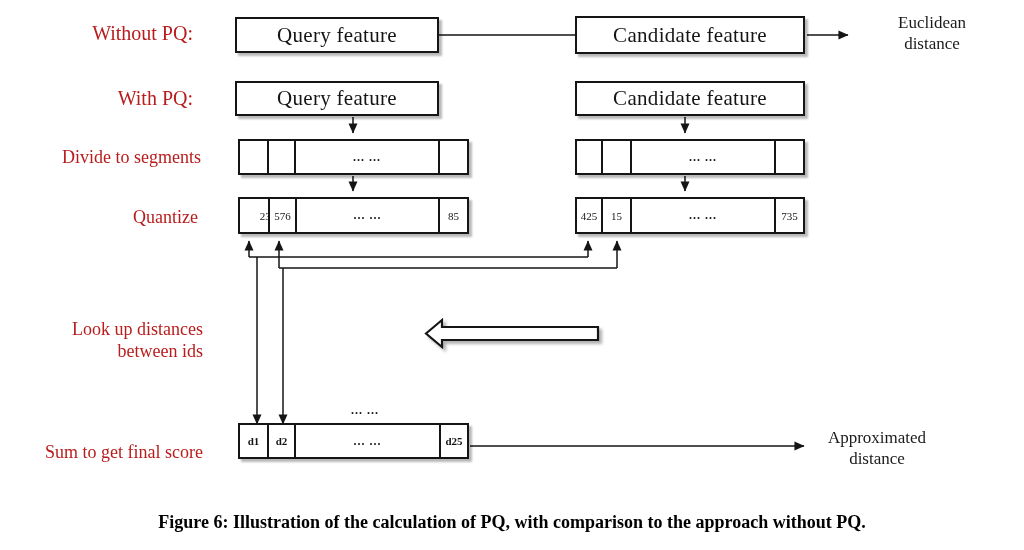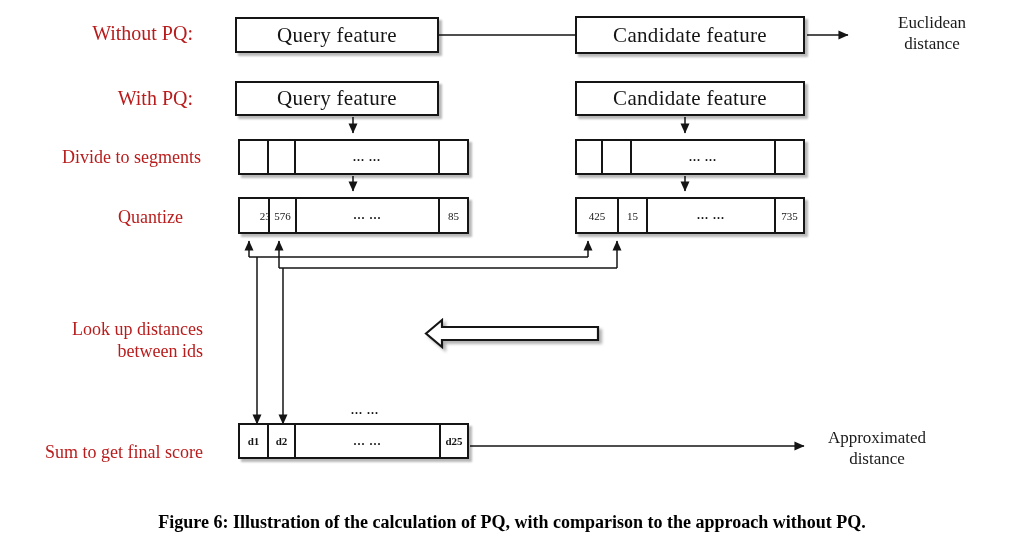--- a/index.html
+++ b/index.html
@@ -135,21 +135,21 @@
     <line x1="283" y1="268" x2="283" y2="424" marker-end="url(#arr)"></line>
 
     <line x1="470" y1="446" x2="804" y2="446" marker-end="url(#arr)"></line>
 
     <polygon class="blockarrow" points="426,333.5 442,320 442,327 598,327 598,340 442,340 442,347"></polygon>
   </svg>
 
   <div class="rlabel big" style="left:40px; top:21px; width:153px;">Without PQ:</div>
   <div class="rlabel big" style="left:40px; top:86px; width:153px;">With PQ:</div>
   <div class="rlabel" style="left:20px; top:146px; width:181px;">Divide to segments</div>
-  <div class="rlabel" style="left:5px; top:206px; width:178px;">Quantize</div>
+  <div class="rlabel" style="left:20px; top:206px; width:178px;">Quantize</div>
   <div class="rlabel" style="left:20px; top:318px; width:183px;">
     <div>Look up distances</div>
     <div>between ids</div>
   </div>
   <div class="rlabel" style="left:20px; top:441px; width:183px;">Sum to get final score</div>
 
   <div class="fbox" style="left:235px; top:17px; width:204px; height:36px;">Query feature</div>
   <div class="fbox" style="left:575px; top:16px; width:230px; height:38px;">Candidate feature</div>
   <div class="fbox" style="left:235px; top:81px; width:204px; height:35px;">Query feature</div>
   <div class="fbox" style="left:575px; top:81px; width:230px; height:35px;">Candidate feature</div>
@@ -172,21 +172,21 @@
     <div class="seg" style="width:27px;"></div>
   </div>
 
   <div class="segbox" style="left:238px; top:197px; width:231px; height:37px;">
     <div class="seg" style="width:29px;padding-left:28px;">231</div>
     <div class="seg" style="width:27px;">576</div>
     <div class="seg mid">... ...</div>
     <div class="seg" style="width:27px;">85</div>
   </div>
   <div class="segbox" style="left:575px; top:197px; width:230px; height:37px;">
-    <div class="seg" style="width:42px;">425</div>
+    <div class="seg" style="width:26px;">425</div>
     <div class="seg" style="width:29px;">15</div>
     <div class="seg mid">... ...</div>
     <div class="seg" style="width:27px;">735</div>
   </div>
 
 
   <div class="floating-dots" style="left:330px; top:403px; width:70px;">... ...</div>
 
   <div class="segbox" style="left:238px; top:423px; width:231px; height:36px;">
     <div class="seg dcell" style="width:29px;">d1</div>

